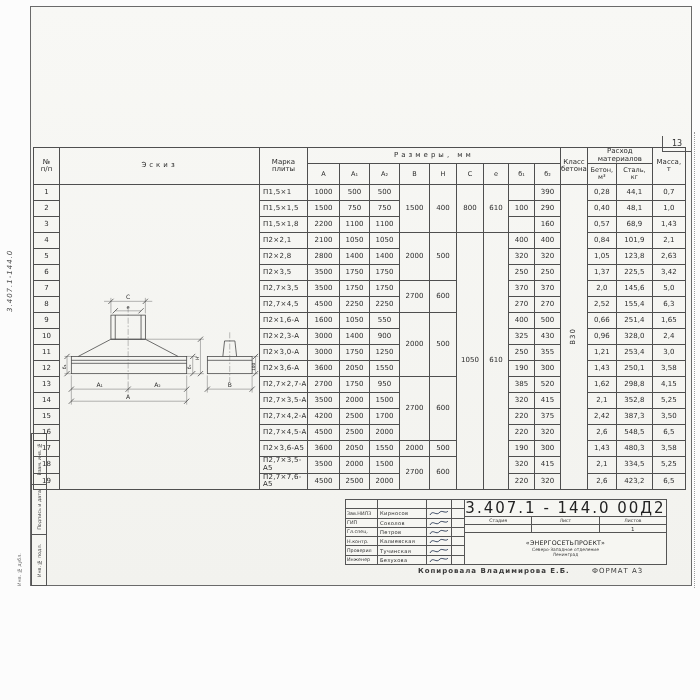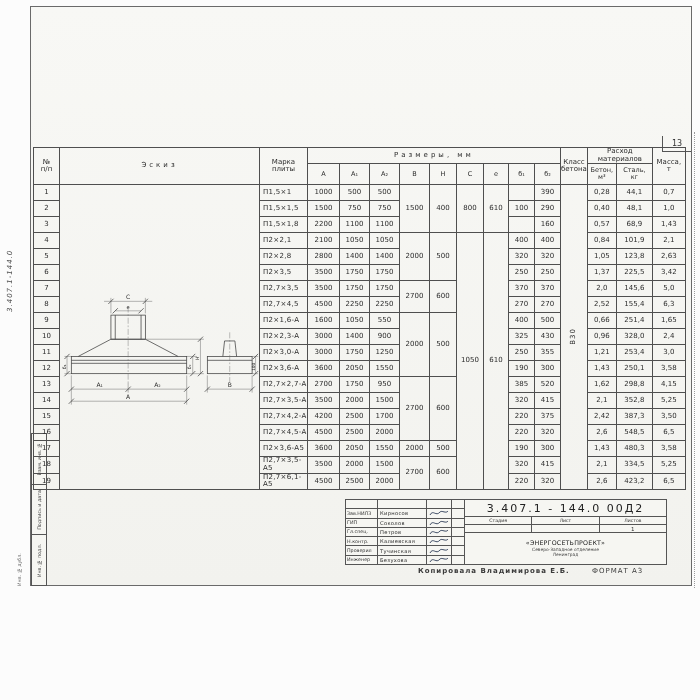--- a/index.html
+++ b/index.html
@@ -32,21 +32,21 @@
   
   .tb{position:absolute;left:345px;top:499px;width:320px;height:64px;border:1.5px solid #555;display:flex;background:#f6f6f2;font-size:5.5px;}
   .tb-left{width:118px;border-right:1px solid #555;display:flex;flex-direction:column;}
   .tb-row{flex:1;display:flex;border-bottom:1px solid #555;min-height:0;}
   .tb-left .tb-row:last-child{border-bottom:none;}
   .c-role{width:30px;border-right:1px solid #555;display:flex;align-items:center;padding-left:1px;font-size:4.8px;color:#333;overflow:hidden;}
   .c-name{width:46px;border-right:1px solid #555;display:flex;align-items:center;padding-left:2px;font-size:5.2px;letter-spacing:0.3px;overflow:hidden;}
   .c-sig{width:24px;border-right:1px solid #555;display:flex;align-items:center;justify-content:center;overflow:hidden;}
   .c-date{flex:1;}
   .tb-right{flex:1;display:flex;flex-direction:column;}
-  .tb-doc{height:16px;border-bottom:1px solid #555;display:flex;align-items:center;justify-content:center;font-size:11px;letter-spacing:2px;color:#222;}
+  .tb-doc{height:16px;border-bottom:1px solid #555;display:flex;align-items:center;justify-content:center;font-size:15px;letter-spacing:2px;color:#222;}
   .tb-main{flex:1;display:flex;min-height:0;}
   .tb-title{width:114px;border-right:1px solid #555;display:flex;align-items:center;justify-content:center;text-align:center;font-size:7.5px;letter-spacing:2px;line-height:1.6;}
   .tb-rightcol{flex:1;display:flex;flex-direction:column;}
   .tb-stage{display:flex;height:15px;border-bottom:1px solid #555;}
   .tb-stage .sc{flex:1;display:flex;flex-direction:column;border-right:1px solid #555;}
   .tb-stage .sc:last-child{border-right:none;}
   .tb-stage .sc .lab{flex:1;border-bottom:1px solid #555;display:flex;align-items:center;justify-content:center;font-size:4.6px;}
   .tb-stage .sc .val{flex:1;display:flex;align-items:center;justify-content:center;font-size:5.5px;}
   .tb-org{flex:1;display:flex;flex-direction:column;align-items:center;justify-content:center;line-height:1.25;}
   .org-name{font-size:6.3px;letter-spacing:0.2px;color:#222;}
@@ -444,21 +444,21 @@
           <td rowspan="2" data-name="dim-b">2700</td>
           <td rowspan="2" data-name="dim-h">600</td>
           <td data-name="dim-b1">320</td>
           <td data-name="dim-b2">415</td>
           <td data-name="concrete-volume">2,1</td>
           <td data-name="steel-weight">334,5</td>
           <td data-name="mass">5,25</td>
         </tr>
         <tr data-name="table-row">
           <td data-name="row-number">19</td>
-          <td data-name="plate-mark">П2,7×6,1-А5</td>
+          <td data-name="plate-mark">П2,7×7,6-А5</td>
           <td data-name="dim-a">4500</td>
           <td data-name="dim-a1">2500</td>
           <td data-name="dim-a2">2000</td>
           <td data-name="dim-b1">220</td>
           <td data-name="dim-b2">320</td>
           <td data-name="concrete-volume">2,6</td>
           <td data-name="steel-weight">423,2</td>
           <td data-name="mass">6,5</td>
         </tr>
       </tbody>

